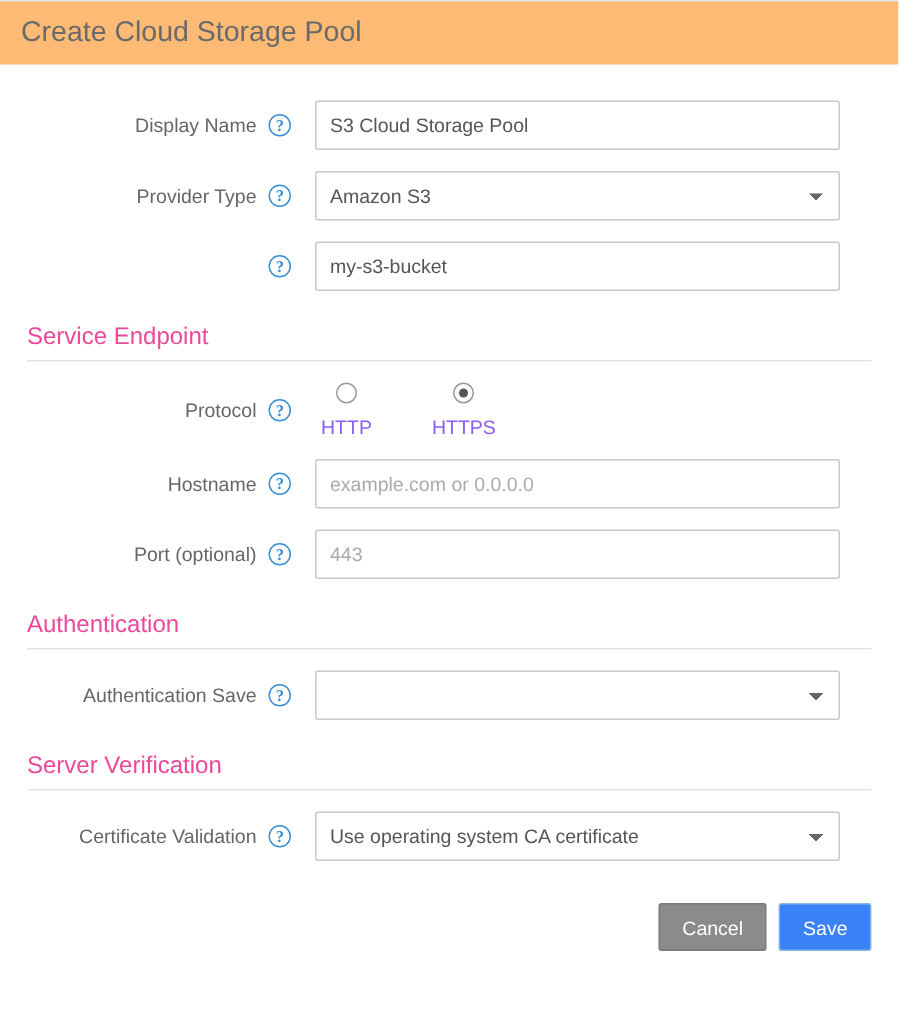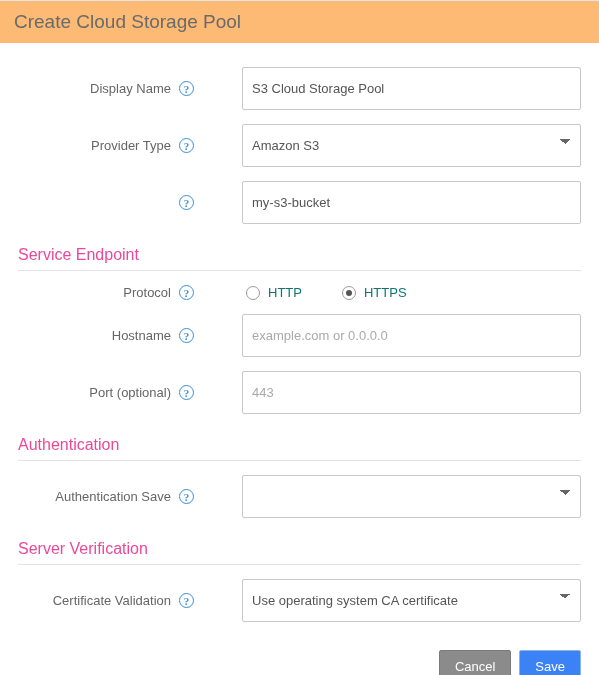--- a/index.html
+++ b/index.html
@@ -16,21 +16,20 @@
     padding: 10px 14px 10px 14px;
     font-size: 19px;
     color: #6a6a6a;
     border-top: 1px solid #e6e6e6;
   }
   .form-area { padding: 10px 18px 0 18px; }
   .row {
     display: flex;
     align-items: center;
     margin: 14px 0;
-    gap: 32px;
   }
   .label-col {
     width: 182px;
     text-align: right;
     padding-right: 6px;
     color: #666;
     font-size: 13px;
     display:flex;
     align-items:center;
     justify-content:flex-end;
@@ -45,21 +44,21 @@
     font-size:11px;
     font-weight:bold;
     align-items:center;
     justify-content:center;
     font-family: Georgia, serif;
   }
   .field-col { flex:1; padding-left:10px; }
   input[type=text], select.sel {
     width: 100%;
     max-width: 350px;
-    height: 43px;
+    height: 33px;
     border: 1px solid #c8c8c8;
     border-radius: 2px;
     padding: 0 9px;
     font-size: 13px;
     color:#555;
     background:#fff;
   }
   input[type=text]::placeholder { color:#aaa; }
   select.sel {
     appearance:none;
@@ -83,22 +82,23 @@
   .radio-group {
     display:flex;
     align-items:center;
     gap: 40px;
     padding-left:4px;
   }
   .radio-item {
     display:flex;
     align-items:center;
     gap:8px;
-    color:#0f766e;
+    color:#8b5cf6;
     font-size:13px;
+    flex-direction:column;
   }
   .radio-outer {
     width:14px;height:14px;border-radius:50%;
     border:1px solid #999;
     display:flex;align-items:center;justify-content:center;
     background:#fff;
   }
   .radio-outer.checked .radio-inner{
     width:6px;height:6px;border-radius:50%;
     background:#555;

